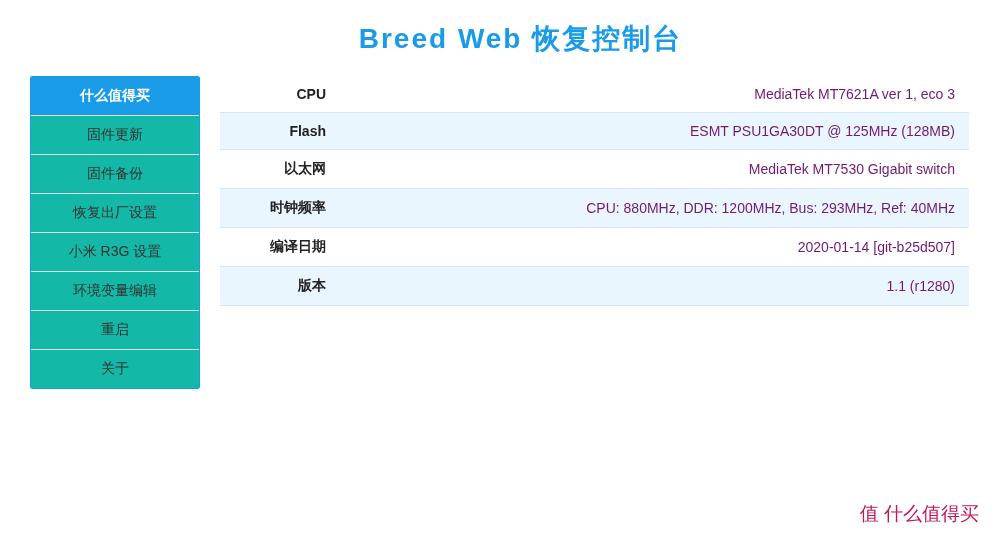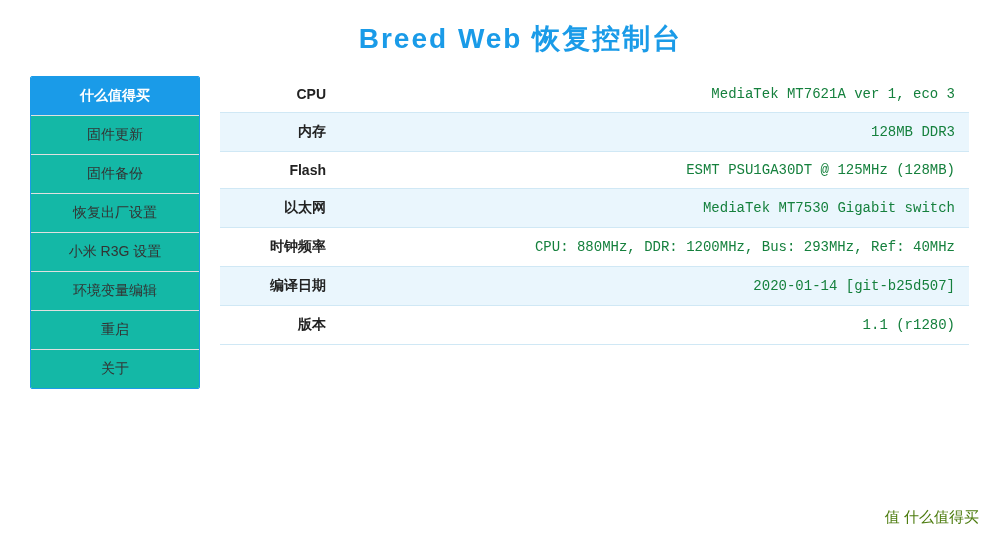--- a/index.html
+++ b/index.html
@@ -97,31 +97,30 @@
     }
 
     .info-table td:first-child {
       width: 120px;
       font-weight: bold;
       color: #222;
       white-space: nowrap;
     }
 
     .info-table td:last-child {
-      color: #15803d;
-      font-family: Liberation Mono, monospace;
+      color: #701a75;
     }
 
     
     .watermark {
       position: fixed;
       bottom: 10px;
       right: 20px;
-      font-size: 15px;
-      color: #4d7c0f;
+      font-size: 19px;
+      color: #be185d;
     }
   </style>
 </head>
 <body>
 
 <h1 class="page-title">Breed Web 恢复控制台</h1>
 
 <div class="main-layout">
 
   <nav class="sidebar">
@@ -138,24 +137,20 @@
 
   <div class="content">
     <table class="info-table">
       <tbody id="info-tbody">
 
       <tr>
             <td>CPU</td>
             <td>MediaTek MT7621A ver 1, eco 3</td>
           </tr>
           <tr>
-            <td>内存</td>
-            <td>128MB DDR3</td>
-          </tr>
-          <tr>
             <td>Flash</td>
             <td>ESMT PSU1GA30DT @ 125MHz (128MB)</td>
           </tr>
           <tr>
             <td>以太网</td>
             <td>MediaTek MT7530 Gigabit switch</td>
           </tr>
           <tr>
             <td>时钟频率</td>
             <td>CPU: 880MHz, DDR: 1200MHz, Bus: 293MHz, Ref: 40MHz</td>

